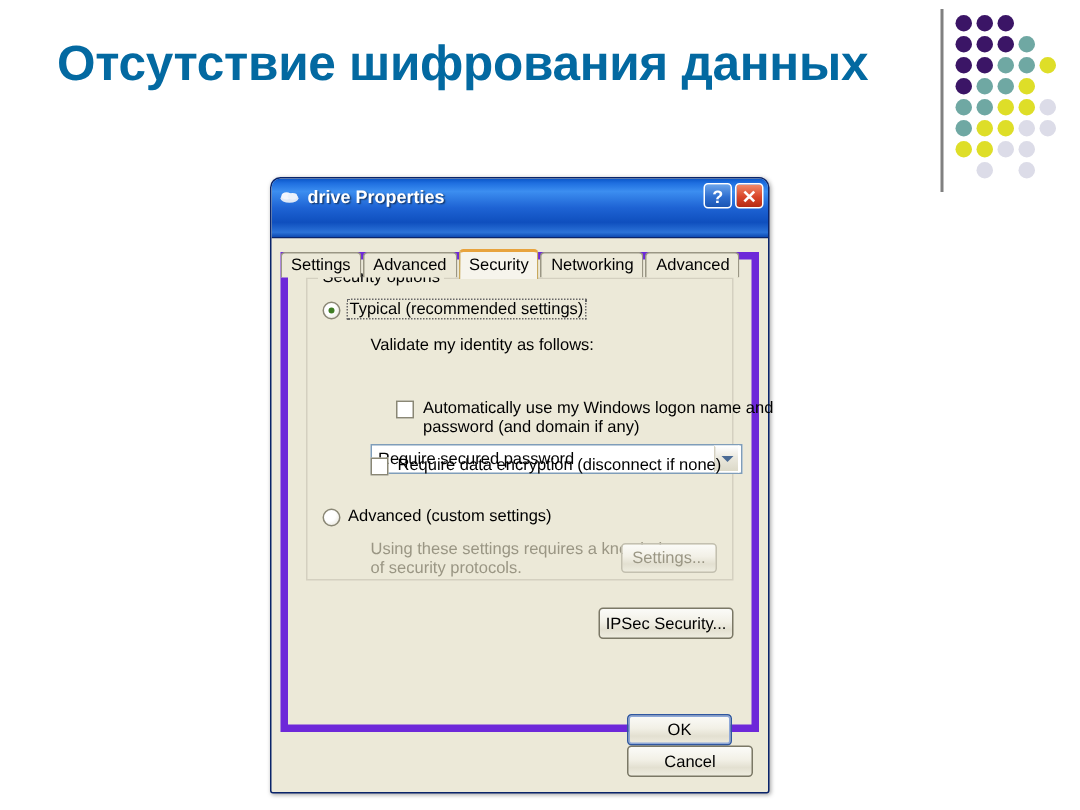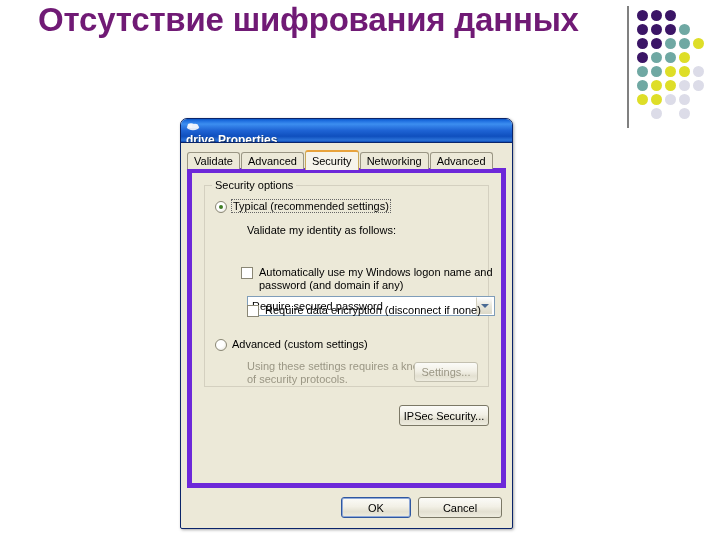--- a/index.html
+++ b/index.html
@@ -7,26 +7,26 @@
     width:720px;height:540px;
     background:#ffffff;
     font-family:"Liberation Sans",sans-serif;
     overflow:hidden;
     position:relative;
   }
 
   
   #slide-title{
     position:absolute;
-    left:38px; top:0;
+    left:38px; top:22px;
     width:545px;
     font-size:33px;
     font-weight:bold;
     line-height:1.22;
-    color:#701a75;
+    color:#0369a1;
     letter-spacing:-0.2px;
   }
 
   
   #divider{
     position:absolute;
     left:627px; top:6px;
     width:2px; height:122px;
     background:#808080;
   }
@@ -55,25 +55,24 @@
     border-radius:7px 7px 2px 2px;
     box-sizing:border-box;
     box-shadow:1px 1px 3px rgba(0,0,0,.35);
   }
   #title-bar{
     position:relative;
     height:23px;
     border-radius:6px 6px 0 0;
     background:linear-gradient(180deg,#0a56c8 0%,#1f6fe0 8%,#3c8ef0 22%,
                #1e63d4 50%,#0f4fbe 75%,#2b72d8 92%,#0c49b2 100%);
-    display:flex;
-    padding:0 3px 0 5px;
+    display:flex;align-items:center;
+    padding:0 3px 16px 5px;
     border-bottom:1px solid #0a246a;
     overflow:hidden;
-    flex-direction:column;
   }
   #titlebar-icon{
     width:14px;height:14px;position:relative;flex:0 0 auto;margin-right:5px;
   }
   #title-text{
     color:#fff;font-size:12px;font-weight:bold;
     text-shadow:1px 1px 1px rgba(0,0,0,.55);
     white-space:nowrap;flex:1 1 auto;
     font-family:"Liberation Sans",sans-serif;
   }
@@ -218,20 +217,21 @@
   }
   .btn.disabled{color:#9a9684;border-color:#c3c0b0;}
 
   #settings-btn{position:absolute;right:10px;top:176px;width:64px;height:20px;}
   #ipsec-btn{position:absolute;right:12px;top:232px;width:90px;height:21px;}
 
   #dialog-footer{
     position:absolute;
     right:10px;bottom:10px;
     display:flex;
+    flex-direction:column;
   }
   #ok-btn{
     width:70px;height:21px;margin-right:7px;
     border:1px solid #2f57a0;
     box-shadow:0 0 0 1px #8ea8d8 inset;
   }
   #cancel-btn{width:84px;height:21px;}
 </style>
 </head>
 <body>
@@ -291,21 +291,21 @@
         <ellipse cx="5" cy="6.6" rx="3.4" ry="2.4" fill="#f2f6fd"></ellipse>
         <ellipse cx="9" cy="6.9" rx="3.2" ry="2.2" fill="#eaf1fb"></ellipse>
       </svg>
     </span>
     <span id="title-text">drive Properties</span>
     <span class="tb-btn" id="help-btn">?</span>
     <span class="tb-btn" id="close-btn">✕</span>
   </div>
 
   <div id="tab-strip">
-    <div class="tab">Validate</div>
+    <div class="tab">Settings</div>
     <div class="tab">Advanced</div>
     <div class="tab active">Security</div>
     <div class="tab">Networking</div>
     <div class="tab">Advanced</div>
   </div>
 
   <div id="tab-page">
 
     <div id="security-group">
       <span id="group-legend">Security options</span>
@@ -319,21 +319,21 @@
         <span class="radio-label focus">Typical (recommended settings)</span>
       </div>
 
       <div id="identity-select">
         <span id="identity-value">Require secured password</span>
         <span id="identity-arrow">
             <span></span>
           </span>
       </div>
 
-      <div class="row" style="left:36px; top:80px; width:260px;">
+      <div class="row" style="left:59px; top:80px; width:260px;">
         <span class="checkbox"></span>
         <span class="cb-label">Automatically use my Windows logon name and password (and domain if any)</span>
       </div>
 
       <div class="row" style="left:10px; top:152px;">
         <span class="radio"></span>
         <span class="radio-label">Advanced (custom settings)</span>
       </div>
 
       <div class="row" style="left:42px; top:118px; width:260px;">

